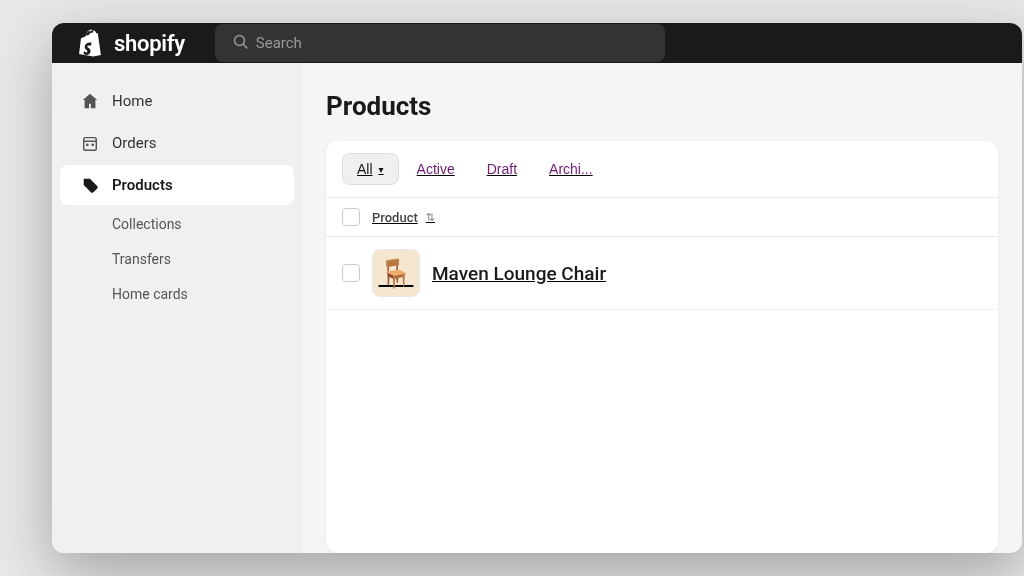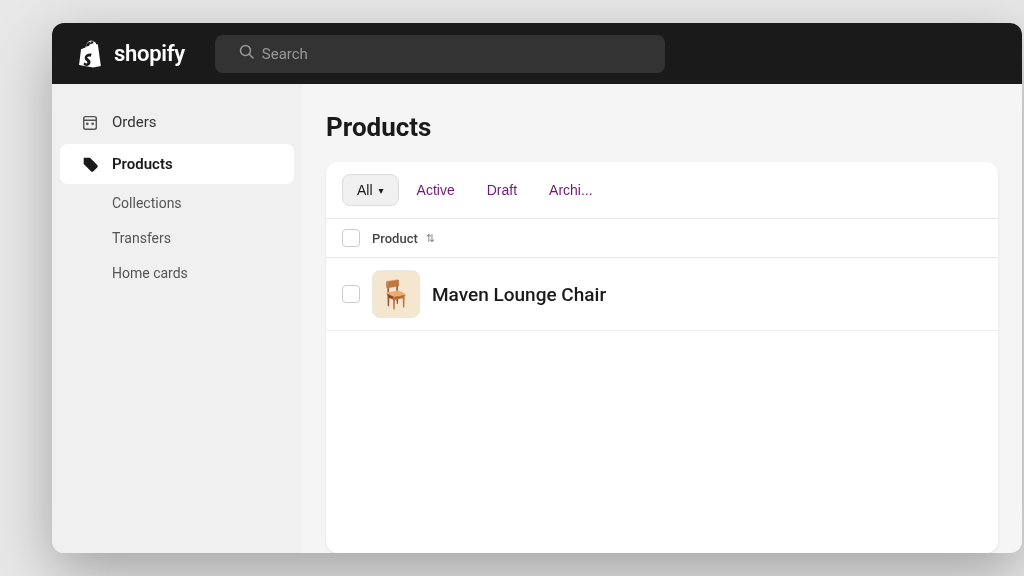--- a/index.html
+++ b/index.html
@@ -25,21 +25,21 @@
       border-radius: 12px;
       overflow: hidden;
       box-shadow: 0 20px 60px rgba(0,0,0,0.3);
       display: flex;
       flex-direction: column;
     }
 
     
     .topnav {
       background: #1a1a1a;
-      height: 61px;
+      height: 40px;
       display: flex;
       align-items: center;
       padding: 0 20px;
       flex-shrink: 0;
       gap: 20px;
     }
 
     .logo-area {
       display: flex;
       align-items: center;
@@ -60,21 +60,21 @@
     }
 
     .search-bar {
       flex: 1;
       max-width: 450px;
       background: #333333;
       border-radius: 8px;
       height: 38px;
       display: flex;
       align-items: center;
-      padding: 0 24px;
+      padding: 0 18px;
       gap: 8px;
       margin-left: 10px;
     }
 
     .search-icon-wrap {
       color: #999;
       font-size: 15px;
     }
 
     .search-placeholder {
@@ -166,20 +166,21 @@
       margin-bottom: 20px;
     }
 
     
     .product-card {
       background: white;
       border-radius: 12px;
       overflow: hidden;
       box-shadow: 0 1px 3px rgba(0,0,0,0.08);
       flex: 1;
+      text-decoration: underline;
     }
 
     
     .filter-tabs {
       display: flex;
       align-items: center;
       gap: 4px;
       padding: 12px 16px;
       border-bottom: 1px solid #e8e8e8;
     }
@@ -290,20 +291,28 @@
         </svg>
       </span>
       <span class="search-placeholder">Search</span>
     </div>
   </div>
 
   <div class="main-area">
 
     <div class="sidebar">
 
+      <div class="nav-item">
+        <span class="nav-icon">
+          <svg width="18" height="18" viewBox="0 0 20 20" fill="currentColor">
+            <path d="M10 2L2 9h2v9h5v-5h2v5h5V9h2L10 2z"></path>
+          </svg>
+        </span>
+        <span>Home</span>
+      </div>
 
       <div class="nav-item">
         <span class="nav-icon">
           <svg width="18" height="18" viewBox="0 0 20 20" fill="none" stroke="currentColor" stroke-width="1.6">
             <rect x="3" y="4" width="14" height="14" rx="2"></rect>
             <path d="M3 8h14"></path>
             <circle cx="7" cy="12" r="1.5" fill="currentColor" stroke="none"></circle>
             <circle cx="13" cy="12" r="1.5" fill="currentColor" stroke="none"></circle>
           </svg>
         </span>

